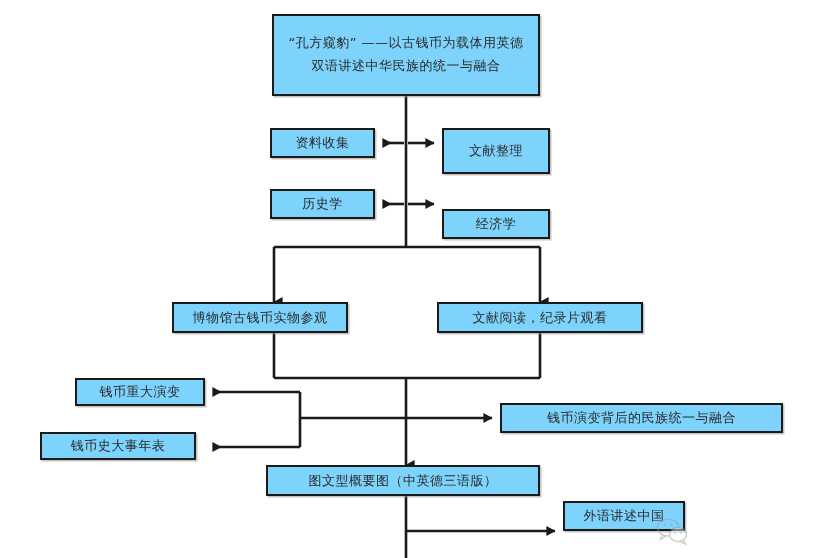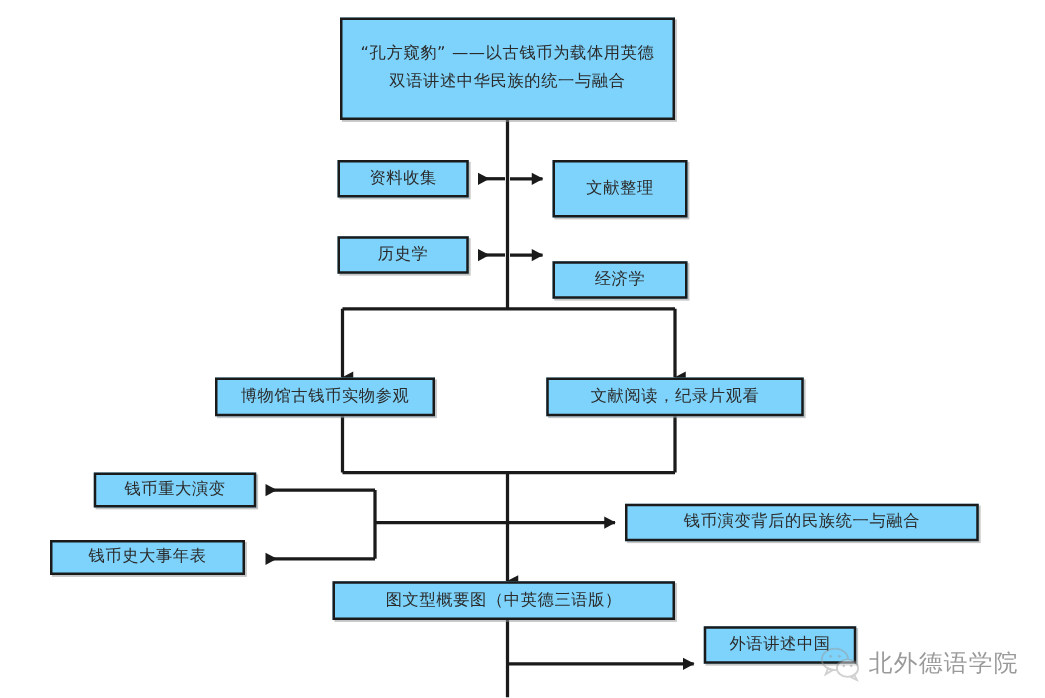--- a/index.html
+++ b/index.html
@@ -129,14 +129,13 @@
   <svg class="wm-logo" viewBox="0 0 34 30" xmlns="http://www.w3.org/2000/svg">
     <ellipse cx="13" cy="11.5" rx="10.5" ry="8.6" fill="none" stroke="#9a9a9a" stroke-width="1.5"></ellipse>
     <path d="M7.5,18.5 L5.5,23.5 L10.5,20.5 Z" fill="none" stroke="#9a9a9a" stroke-width="1.5"></path>
     <circle cx="9.5" cy="9" r="1.2" fill="#9a9a9a"></circle>
     <circle cx="16.5" cy="9" r="1.2" fill="#9a9a9a"></circle>
     <ellipse cx="23" cy="18.5" rx="8.5" ry="7" fill="#ffffff" stroke="#9a9a9a" stroke-width="1.5"></ellipse>
     <path d="M28.5,24 L30.5,28 L26,25.8 Z" fill="none" stroke="#9a9a9a" stroke-width="1.5"></path>
     <circle cx="20" cy="16.8" r="1" fill="#9a9a9a"></circle>
     <circle cx="26" cy="16.8" r="1" fill="#9a9a9a"></circle>
   </svg>
-  <span class="wm-label">北外德语学院</span>
 </div>
 
 </body></html>

